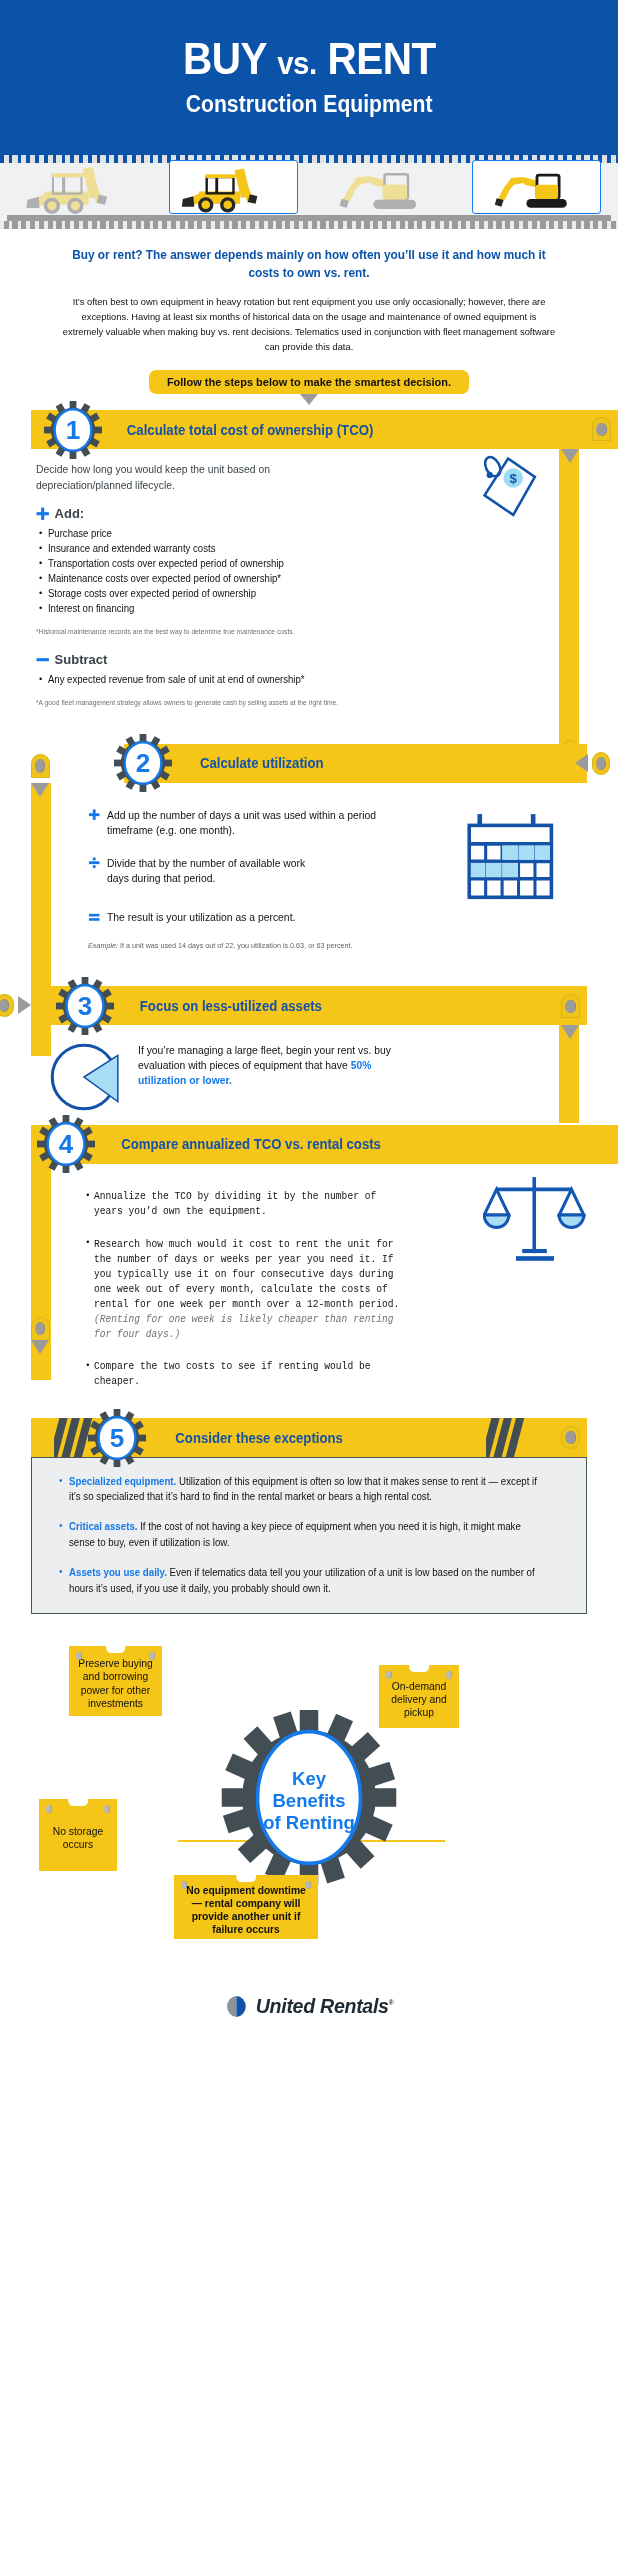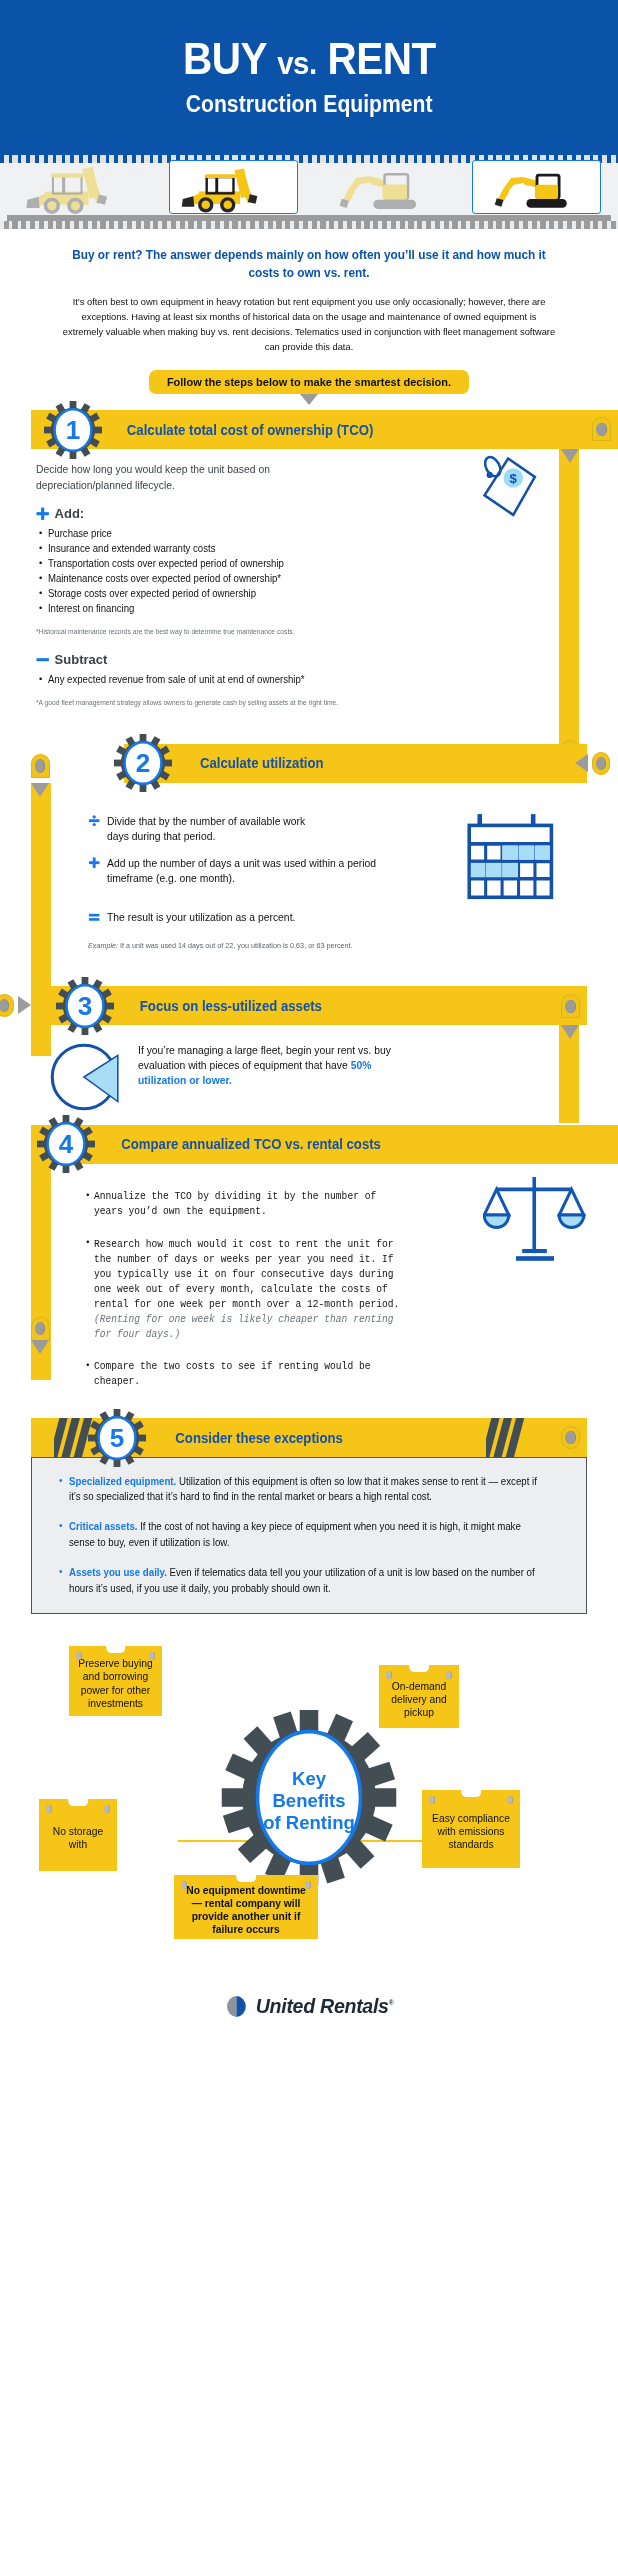--- a/index.html
+++ b/index.html
@@ -489,34 +489,34 @@
         <line x1="102" y1="66" x2="102" y2="170" stroke="#1352A8" stroke-width="6"></line>
         <line x1="134" y1="66" x2="134" y2="170" stroke="#1352A8" stroke-width="6"></line>
         <rect x="70" y="69" width="31" height="28" fill="#a9ddf6"></rect>
         <rect x="102" y="69" width="31" height="28" fill="#a9ddf6"></rect>
         <rect x="134" y="69" width="29" height="28" fill="#a9ddf6"></rect>
         <rect x="9" y="103" width="28" height="28" fill="#a9ddf6"></rect>
         <rect x="38" y="103" width="31" height="28" fill="#a9ddf6"></rect>
         <rect x="70" y="103" width="31" height="28" fill="#a9ddf6"></rect>
       </svg>
 
+      <div class="op-row">
+        <svg width="12.4" height="13.4" viewBox="0 0 26 26" aria-hidden="true">
+          <rect x="10" y="2" width="6" height="22" fill="#1479ea"></rect>
+            <rect x="2" y="10" width="22" height="6" fill="#1479ea"></rect>
+        </svg>
+        <div class="op-text">Add up the number of days a unit was used within a period timeframe (e.g. one month).</div>
+      </div>
       <div class="op-row" style="margin-top:17.5px;">
         <svg width="12.4" height="13.4" viewBox="0 0 26 26" aria-hidden="true">
           <circle cx="13" cy="5" r="3.4" fill="#1479ea"></circle>
             <rect x="2" y="10" width="22" height="6" fill="#1479ea"></rect>
             <circle cx="13" cy="21" r="3.4" fill="#1479ea"></circle>
         </svg>
         <div class="op-text" style="max-width:216px;">Divide that by the number of available work days during that period.</div>
-      </div>
-      <div class="op-row">
-        <svg width="12.4" height="13.4" viewBox="0 0 26 26" aria-hidden="true">
-          <rect x="10" y="2" width="6" height="22" fill="#1479ea"></rect>
-            <rect x="2" y="10" width="22" height="6" fill="#1479ea"></rect>
-        </svg>
-        <div class="op-text">Add up the number of days a unit was used within a period timeframe (e.g. one month).</div>
       </div>
       <div class="op-row" style="margin-top:24px;">
         <svg width="12.4" height="13.4" viewBox="0 0 26 26" aria-hidden="true">
           <rect x="2" y="7" width="22" height="5.5" fill="#1479ea"></rect>
             <rect x="2" y="16" width="22" height="5.5" fill="#1479ea"></rect>
         </svg>
         <div class="op-text">The result is your utilization as a percent.</div>
       </div>
       <div class="example-note" style="margin-top:15.5px;">
         <em>Example:</em><span> If a unit was used 14 days out of 22, you utilization is 0.63, or 63 percent.</span>
@@ -736,26 +736,21 @@
     <span>Preserve buying and borrowing power for other investments</span>
   </div>
   <div class="tag" style="left:379px; top:27px; width:80px; height:63px;">
     <span class="screw l"></span>
     <span class="screw r"></span>
     <span>On-demand delivery and pickup</span>
   </div>
   <div class="tag" style="left:39px; top:161px; width:78px; height:72px;">
     <span class="screw l"></span>
     <span class="screw r"></span>
-    <span>No storage with</span>
-  </div>
-  <div class="tag" style="left:422px; top:152px; width:98px; height:78px;">
-    <span class="screw l"></span>
-    <span class="screw r"></span>
-    <span>Easy compliance with emissions standards</span>
+    <span>No storage occurs</span>
   </div>
   <div class="tag" style="left:174px; top:237px; width:144px; height:64px; font-weight:700;">
     <span class="screw l"></span>
     <span class="screw r"></span>
     <span>No equipment downtime — rental company will provide another unit if failure occurs</span>
   </div>
 </div>
 
 <div class="footer" style="margin-top:41px;">
   <div class="logo">

